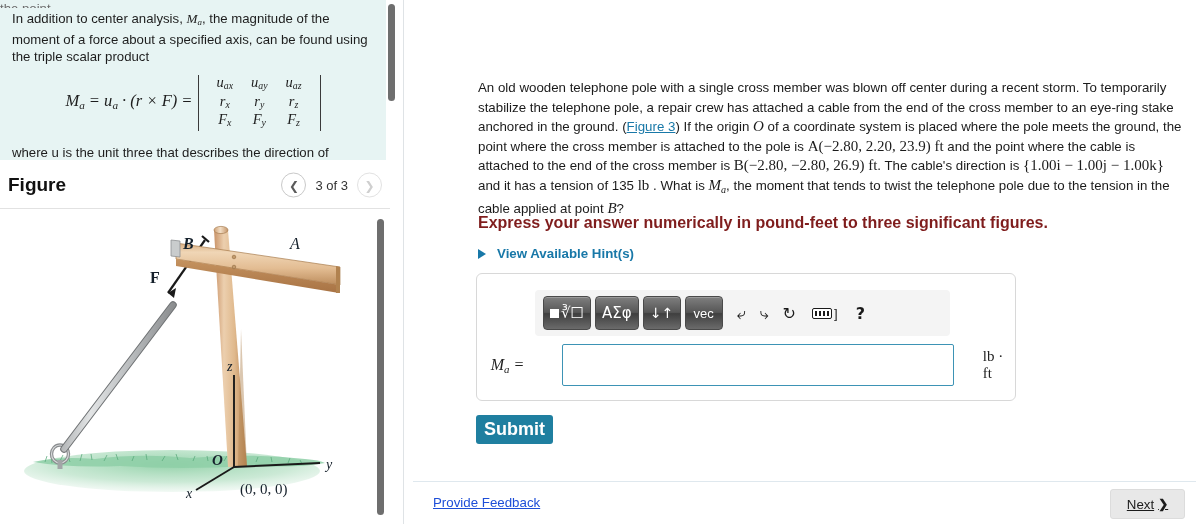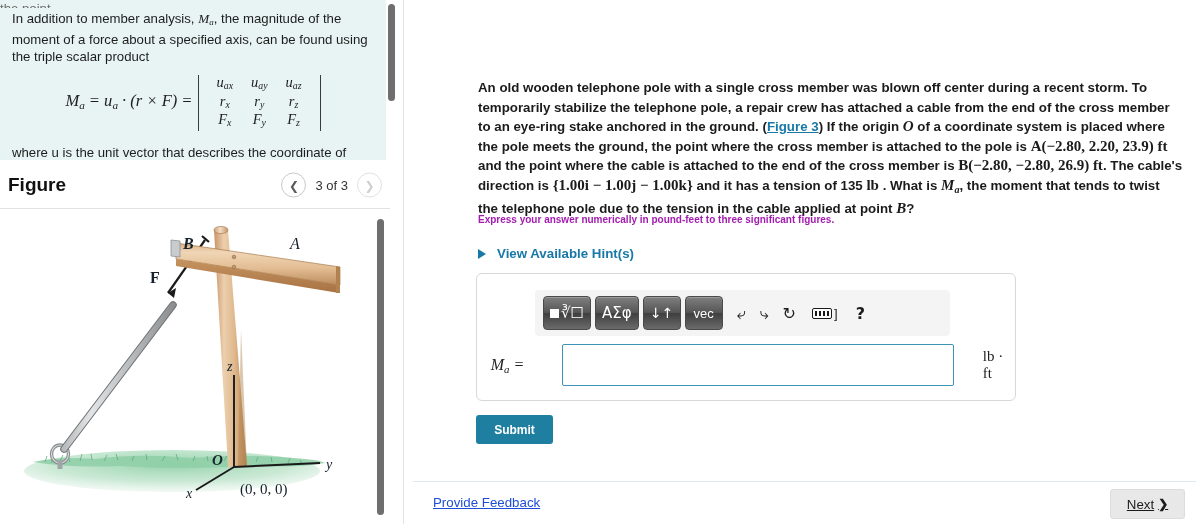--- a/index.html
+++ b/index.html
@@ -135,28 +135,28 @@
     border-left: 6px solid transparent;
     border-right: 6px solid transparent;
     border-top: 7px solid #1a1a1a;
   }
   .part-label {
     margin-left: 18px; font-size: 15px; font-weight: bold; color: #111;
   }
   .question {
     position: absolute; left: 73px; top: 78px;
     width: 705px;
-    font-size: 13.3px; line-height: 19.5px; color: #1b1b1b; font-weight: bold;
+    font-size: 13.3px; line-height: 19.5px; color: #1b1b1b;
   }
   .q-link { color: #1878a8; text-decoration: underline; }
   .mathvar { font-family: "Liberation Serif", serif; font-style: italic; font-size: 15px; }
   .mathnum { font-family: "Liberation Serif", serif; font-size: 15px; }
   .express {
     position: absolute; left: 73px; top: 214px;
-    font-size: 10px; font-weight: bold; color: #a21caf;
+    font-size: 16px; font-weight: bold; color: #7f1d1d;
   }
   .hints {
     position: absolute; left: 73px; top: 246px;
     display: flex; align-items: center; gap: 11px;
     color: #1878a8; font-weight: bold; font-size: 13.3px;
   }
   .hint-caret {
     width: 0; height: 0;
     border-top: 5.5px solid transparent;
     border-bottom: 5.5px solid transparent;
@@ -223,21 +223,21 @@
     font-size: 14px; padding: 0 8px;
     font-family: "Liberation Sans", sans-serif;
   }
   .ans-units {
     margin-left: 0; font-family: "Liberation Serif", serif; font-size: 15px;
   }
   .submit-btn {
     position: absolute; left: 71px; top: 415px;
     width: 77px; height: 29px;
     background: #1f7fa0; color: #fff; border: none; border-radius: 3px;
-    font-size: 12px; font-weight: bold;
+    font-size: 18px; font-weight: bold;
     font-family: "Liberation Sans", sans-serif;
     cursor: pointer;
   }
 
   .divider-bottom {
     position: absolute; left: 8px; top: 481px; width: 783px;
     height: 1px; background: #dfe8ee;
   }
   .feedback-link {
     position: absolute; left: 28px; top: 495px;
@@ -257,21 +257,21 @@
 </head>
 <body>
 
 <div class="app">
 
   <div class="left-panel">
 
     <div class="intro-box">
       <div class="intro-clip-top">the point.</div>
       <div class="intro-text">
-        <span>In addition to member analysis, </span><span class="serif-it"><span>M</span><span class="sub">a</span></span><span>, the magnitude of the moment of a force about a specified axis, can be found using the triple scalar product</span>
+        <span>In addition to center analysis, </span><span class="serif-it"><span>M</span><span class="sub">a</span></span><span>, the magnitude of the moment of a force about a specified axis, can be found using the triple scalar product</span>
       </div>
 
       <div class="formula-wrap">
         <span class="formula-lhs">
           <span>M</span><span class="sub">a</span><span> = u</span><span class="sub">a</span><span> · (r × F) =</span>
         </span>
         <span class="matrix">
           <table>
             <tbody>
                 <tr>
@@ -287,21 +287,21 @@
             <tr>
               <td><span>F</span><span class="sub">x</span></td>
               <td><span>F</span><span class="sub">y</span></td>
               <td><span>F</span><span class="sub">z</span></td>
             </tr>
           </tbody>
             </table>
         </span>
       </div>
 
-      <div class="where-line">where u  is the unit vector that describes the coordinate of</div>
+      <div class="where-line">where u  is the unit three that describes the direction of</div>
     </div>
 
     <div class="sb-track-intro"></div>
     <div class="sb-thumb-intro"></div>
 
     <div class="figure-header">
       <div class="figure-title">Figure</div>
       <div class="fig-nav">
         <div class="nav-circle">
           <span>❮</span>

